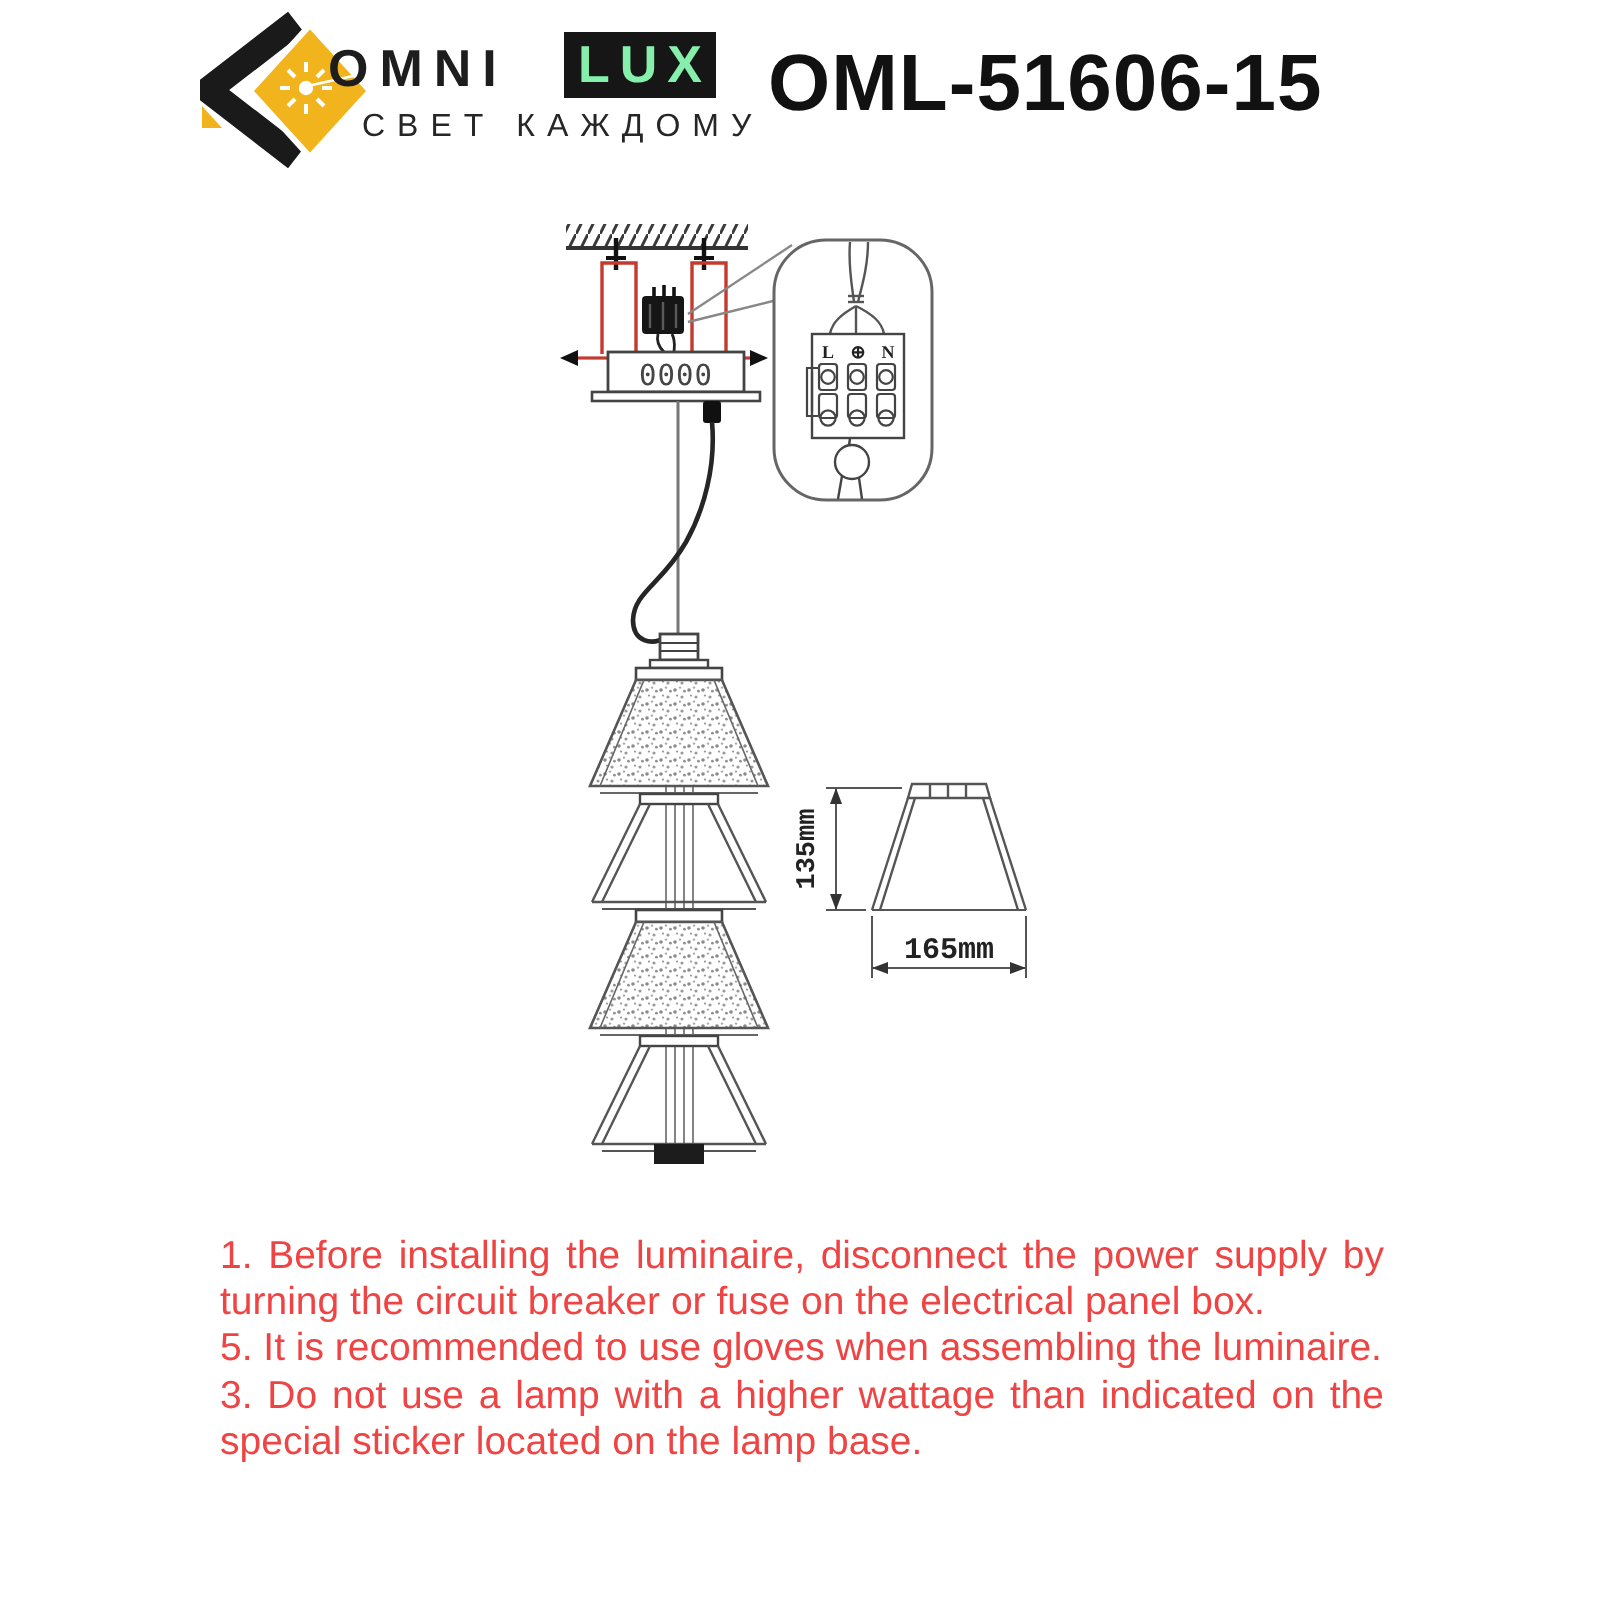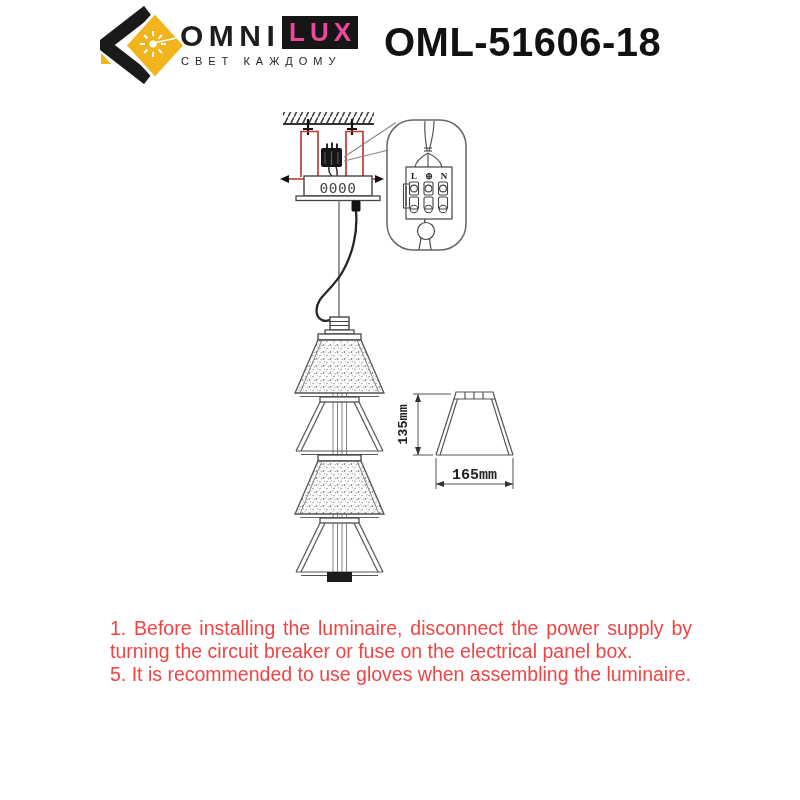--- a/index.html
+++ b/index.html
@@ -1,24 +1,24 @@
 <!DOCTYPE html>
 <html><head>
 <meta charset="utf-8">
 <style>
   html,body{margin:0;padding:0;width:800px;height:800px;overflow:hidden;background:#ffffff;}
   .page{position:relative;width:800px;height:800px;background:#fff;font-family:"Liberation Sans",sans-serif;}
 
   
   .header{position:absolute;left:0;top:0;width:800px;height:100px;}
   .logo-mark{position:absolute;left:100px;top:6px;width:92px;height:78px;}
-  .brand-omni{position:absolute;left:180px;top:19px;font-size:30px;font-weight:600;letter-spacing:5.5px;color:#1d1d1d;}
+  .brand-omni{position:absolute;left:164px;top:19px;font-size:26px;font-weight:600;letter-spacing:5.5px;color:#1d1d1d;}
   .lux-box{position:absolute;left:282px;top:16px;width:76px;height:33px;background:#161616;display:flex;align-items:center;justify-content:center;}
-  .lux-box span{font-size:26px;font-weight:700;letter-spacing:5px;color:#ec4899;padding-left:5px;}
-  .brand-tagline{position:absolute;left:181px;top:55px;font-size:11px;font-weight:500;letter-spacing:6px;color:#262626;white-space:nowrap;}
+  .lux-box span{font-size:26px;font-weight:700;letter-spacing:5px;color:#86efac;padding-left:5px;}
+  .brand-tagline{position:absolute;left:181px;top:55px;font-size:16px;font-weight:500;letter-spacing:6px;color:#262626;white-space:nowrap;}
   .model-number{position:absolute;left:384px;top:20px;font-size:40px;font-weight:700;color:#111;letter-spacing:0.5px;white-space:nowrap;}
 
   
   .diagram{position:absolute;left:0;top:105px;width:800px;height:510px;}
 
   
   .instructions{position:absolute;left:110px;top:617px;width:582px;color:#ef4444;}
   .instructions p{margin:0;font-size:19.5px;line-height:23.2px;text-align:justify;}
 </style>
 </head>
@@ -46,21 +46,21 @@
         </g>
         <line x1="56" y1="36.5" x2="81" y2="31" stroke-width="1.4"></line>
       </g>
     </svg>
 
     <div class="brand-omni">OMNI</div>
     <div class="lux-box">
       <span>LUX</span>
     </div>
     <div class="brand-tagline">СВЕТ КАЖДОМУ</div>
-    <div class="model-number">OML-51606-18</div>
+    <div class="model-number">OML-51606-15</div>
   </div>
 
   <svg class="diagram" viewBox="0 0 800 510">
     <defs>
       <pattern id="speck" width="7" height="7" patternUnits="userSpaceOnUse">
         <rect width="7" height="7" fill="#ffffff"></rect>
         <circle cx="1.5" cy="2" r="0.9" fill="#8a8a8a"></circle>
         <circle cx="5" cy="5.5" r="0.8" fill="#9a9a9a"></circle>
         <circle cx="4" cy="0.8" r="0.6" fill="#aaaaaa"></circle>
         <circle cx="2.5" cy="4.8" r="0.55" fill="#999999"></circle>
@@ -246,15 +246,16 @@
         <polygon points="513,379 505,376 505,382"></polygon>
       </g>
       <text x="407" y="319.5" transform="rotate(-90 407 319.5)" text-anchor="middle" font-family="Liberation Mono, monospace" font-weight="bold" font-size="13.5" fill="#222">135mm</text>
       <text x="474.5" y="374" text-anchor="middle" font-family="Liberation Mono, monospace" font-weight="bold" font-size="15" fill="#222">165mm</text>
     </g>
   </svg>
 
   <div class="instructions">
     <p>1. Before installing the luminaire, disconnect the power supply by turning the circuit breaker or fuse on the electrical panel box.</p>
     <p>5. It is recommended to use gloves when assembling the luminaire.</p>
+    <p>3. Do not use a lamp with a higher wattage than indicated on the special sticker located on the lamp base.</p>
   </div>
 
 </div>
 
 </body></html>

